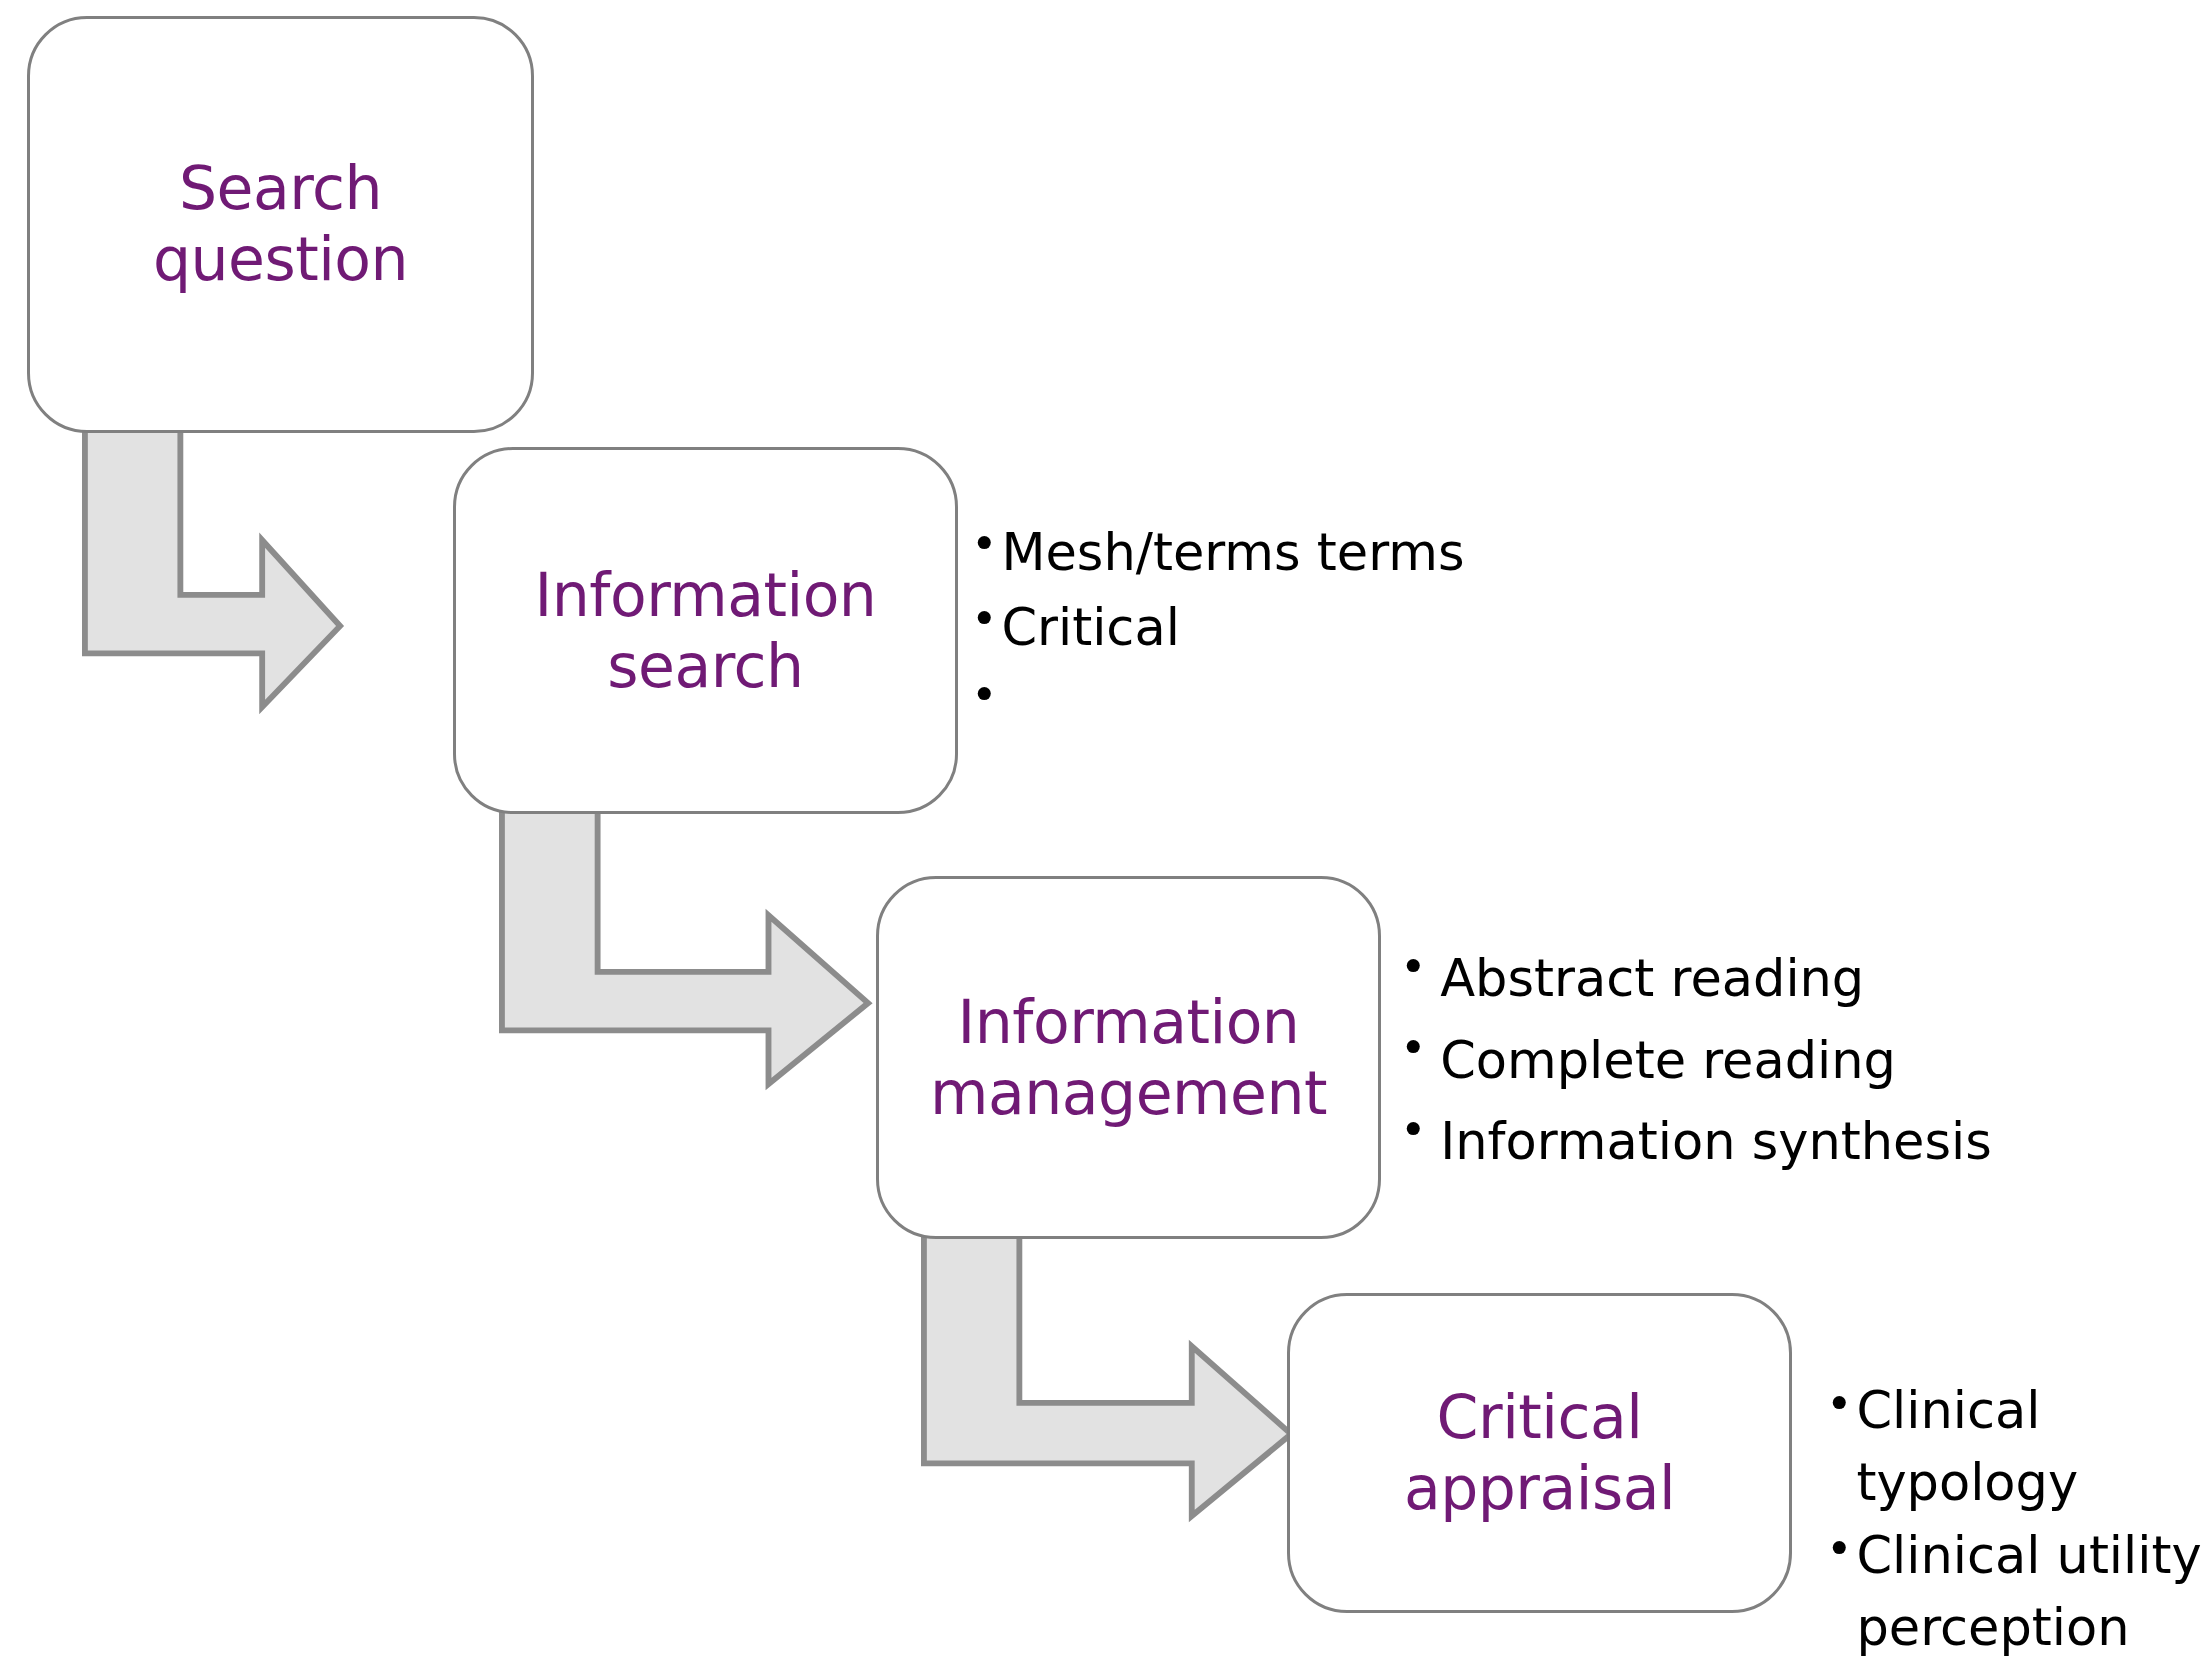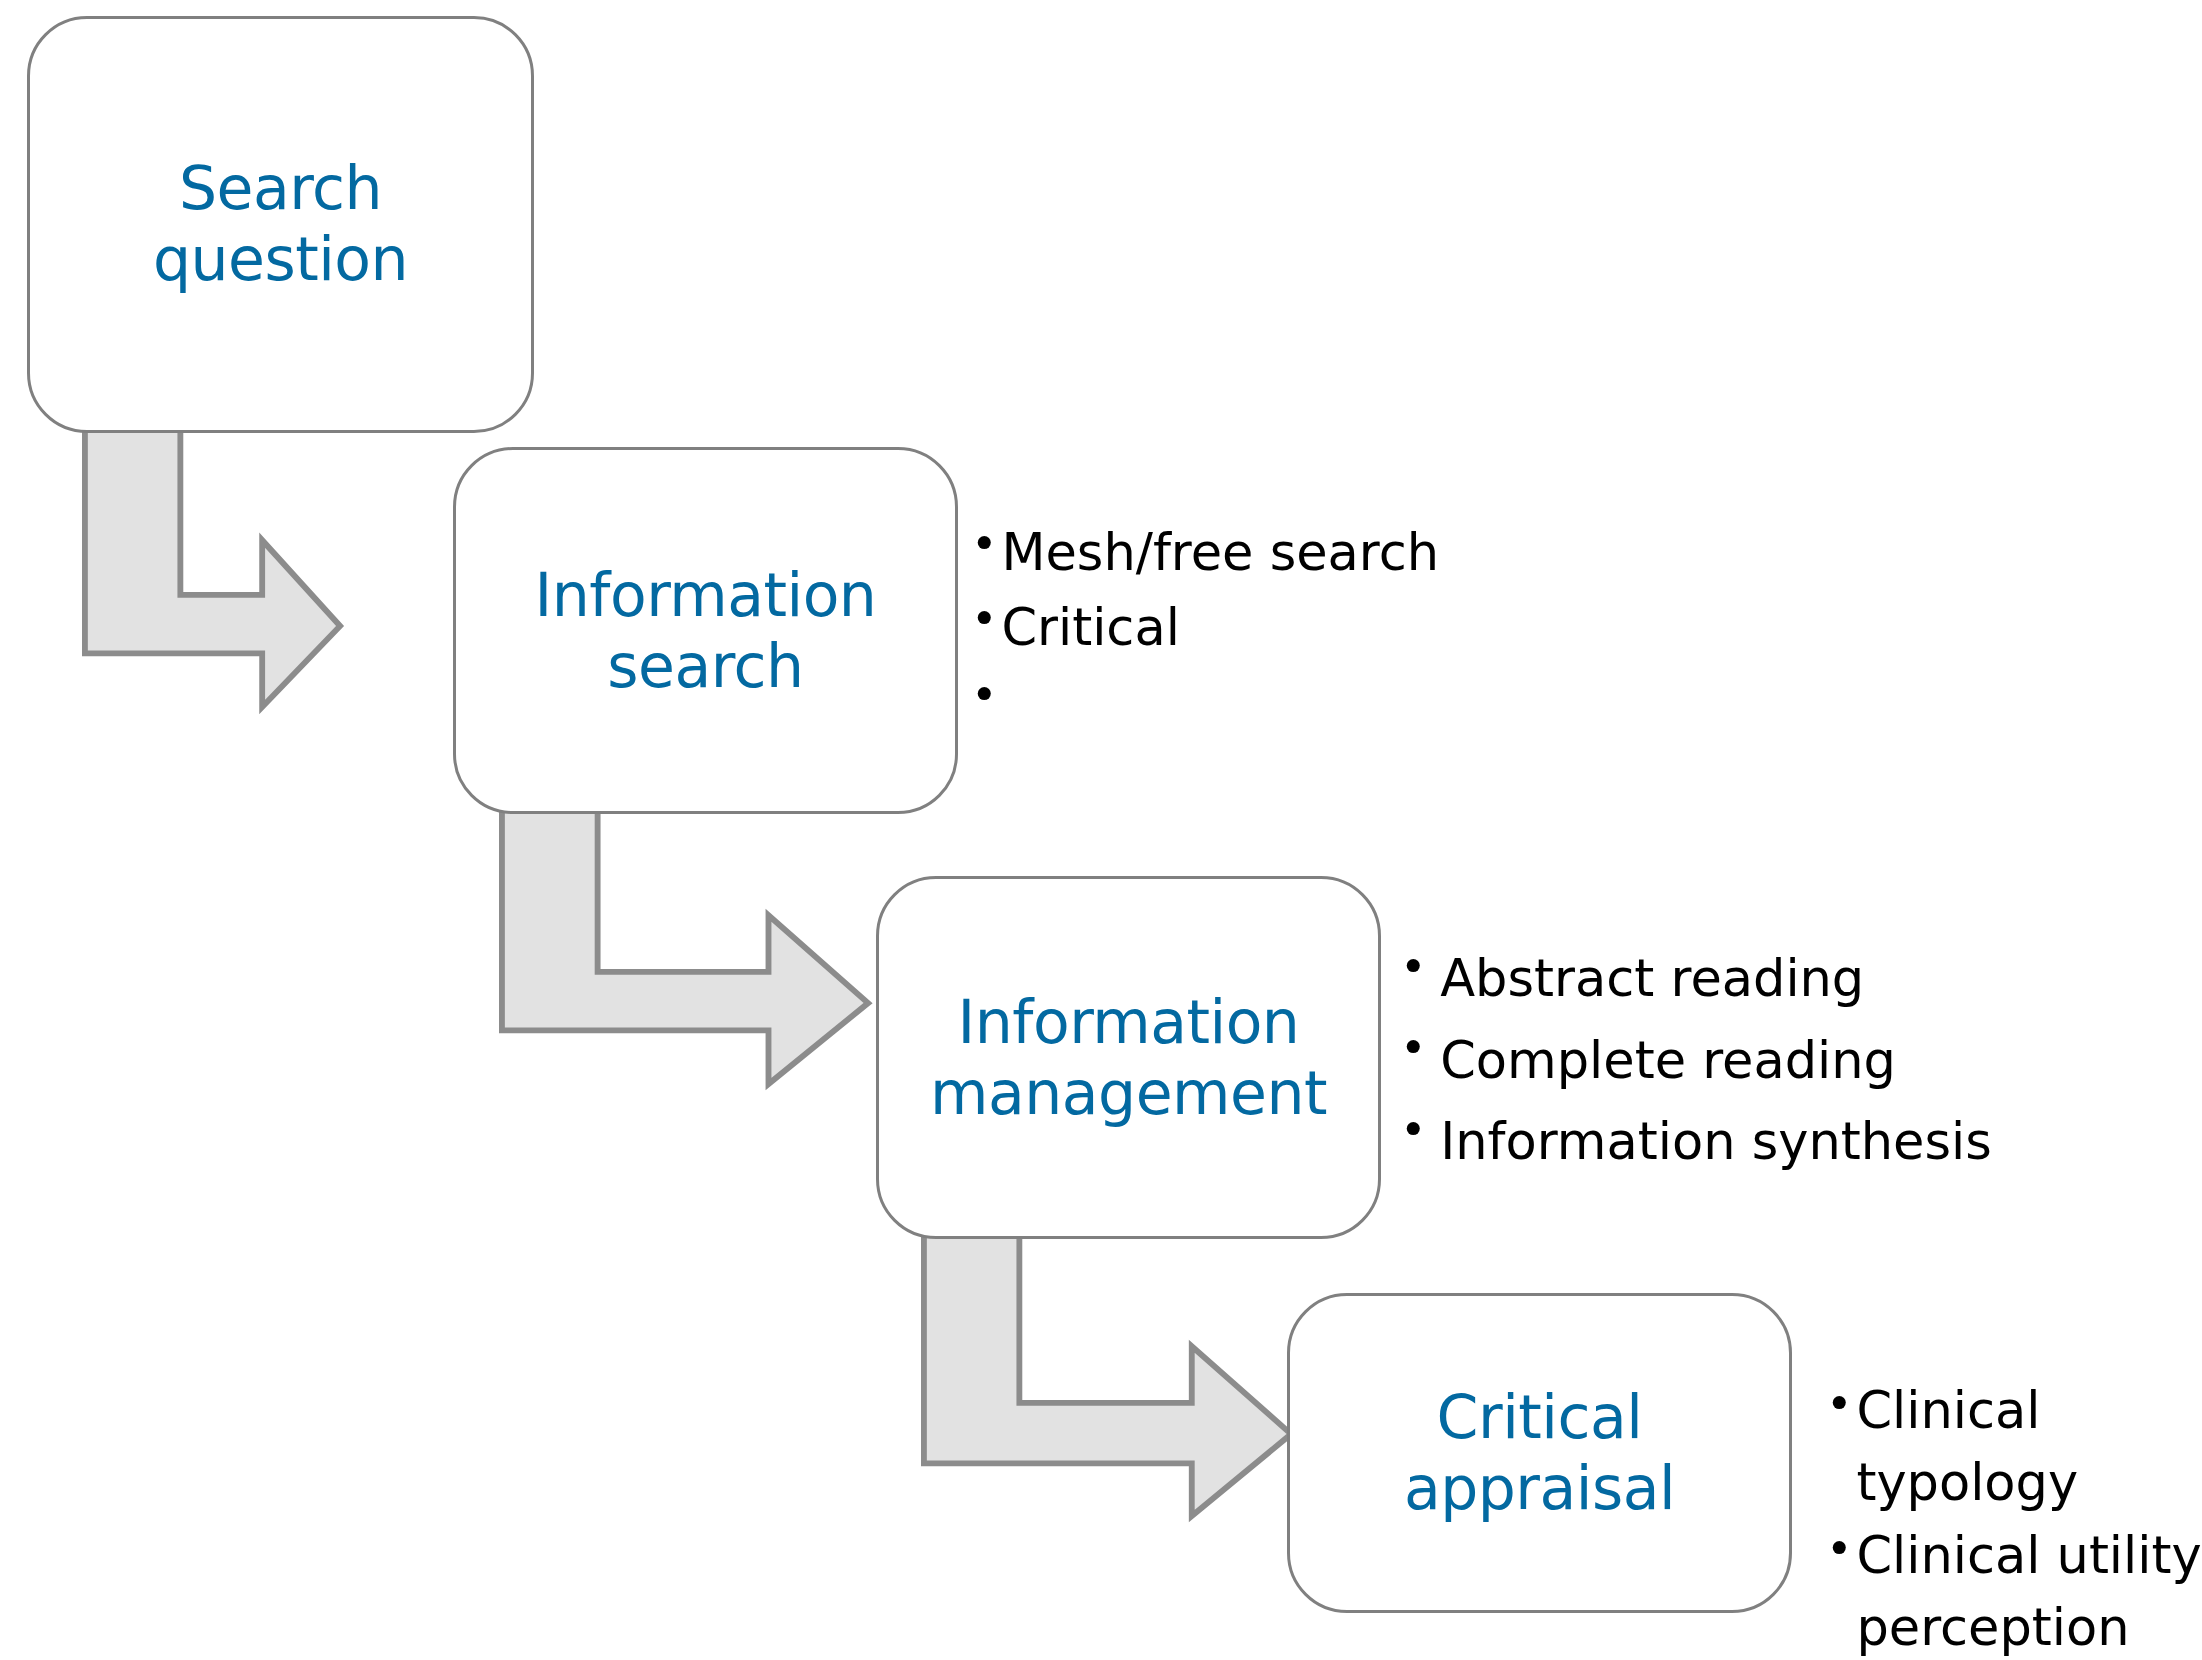--- a/index.html
+++ b/index.html
@@ -20,21 +20,21 @@
   .node {
     position: absolute;
     box-sizing: border-box;
     background: #ffffff;
     border: 3.9px solid #808080;
     border-radius: 60px;
     display: flex;
     align-items: center;
     justify-content: center;
     text-align: center;
-    color: #0369a1;
+    color: #701a75;
     line-height: 1.18;
     font-weight: 400;
     letter-spacing: -0.5px;
     z-index: 3;
   }
   .node-label {
     display: block;
     white-space: pre-line;
     padding: 0 9.8px;
   }
@@ -124,21 +124,21 @@
   </div>
 
   <div class="node" id="node-3">
     <span class="node-label">Critical
 appraisal</span>
   </div>
 
   <div class="bullets" id="bullets-0">
     <div class="bullet-row">
       <span class="bullet-dot">•</span>
-      <span class="bullet-text">Mesh/free search</span>
+      <span class="bullet-text">Mesh/terms terms</span>
     </div>
     <div class="bullet-row">
       <span class="bullet-dot">•</span>
       <span class="bullet-text">Critical</span>
     </div>
     <div class="bullet-row">
       <span class="bullet-dot">•</span>
     </div>
   </div>
 

